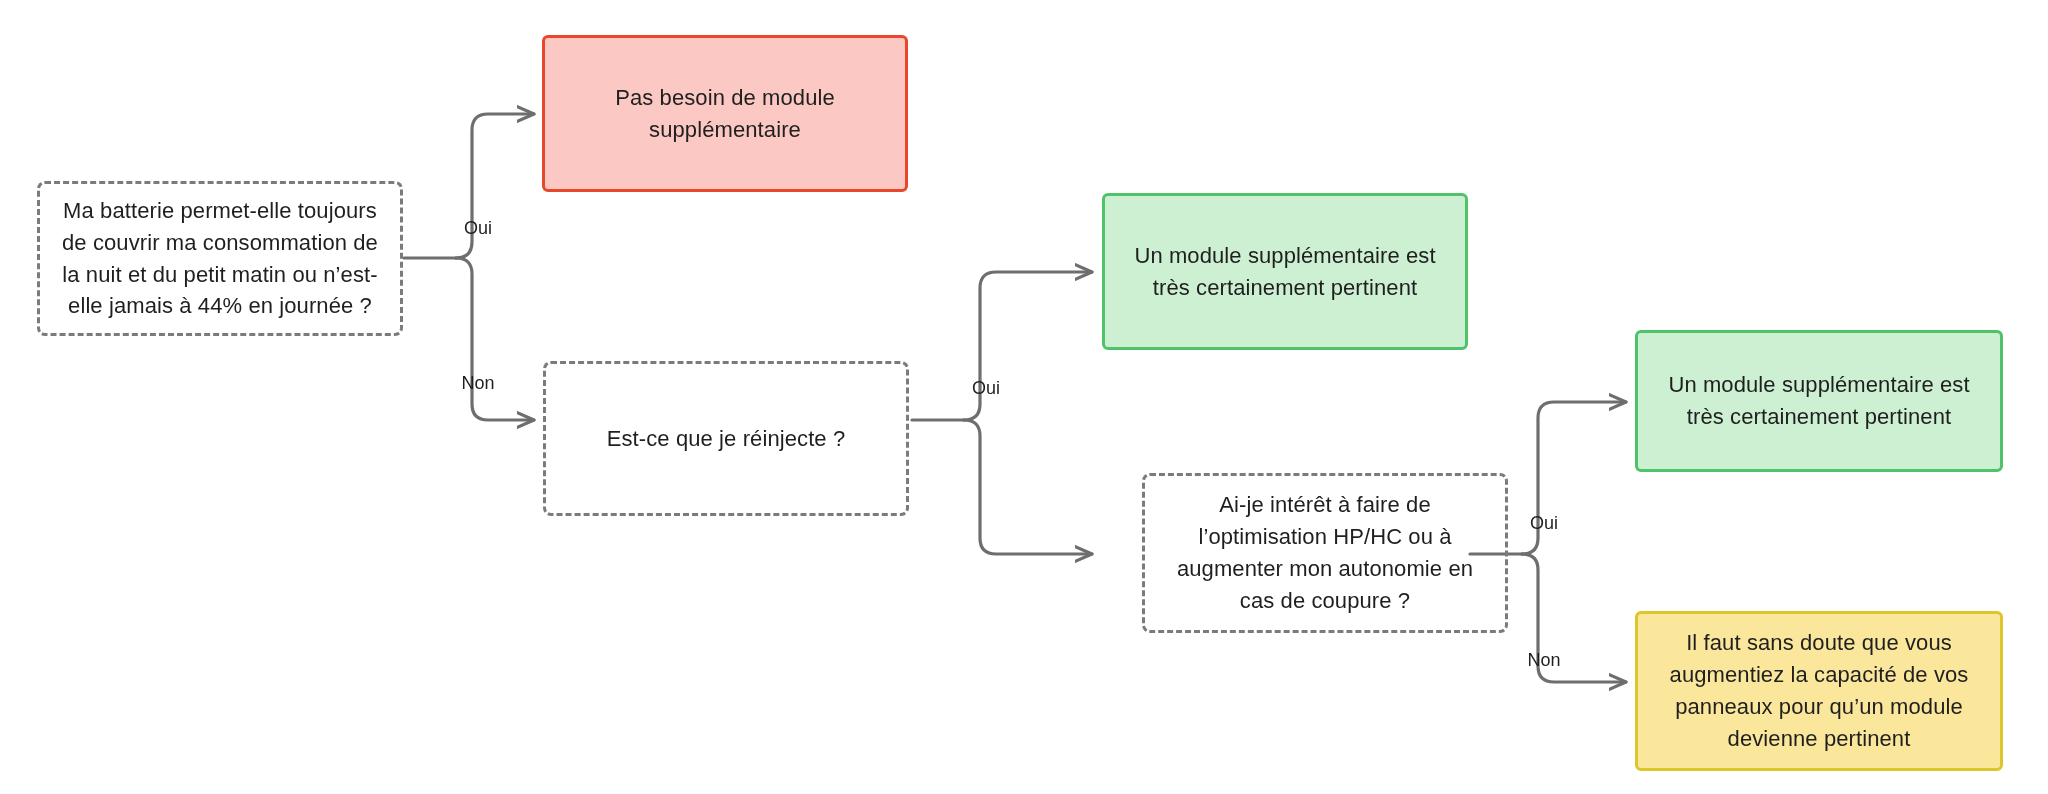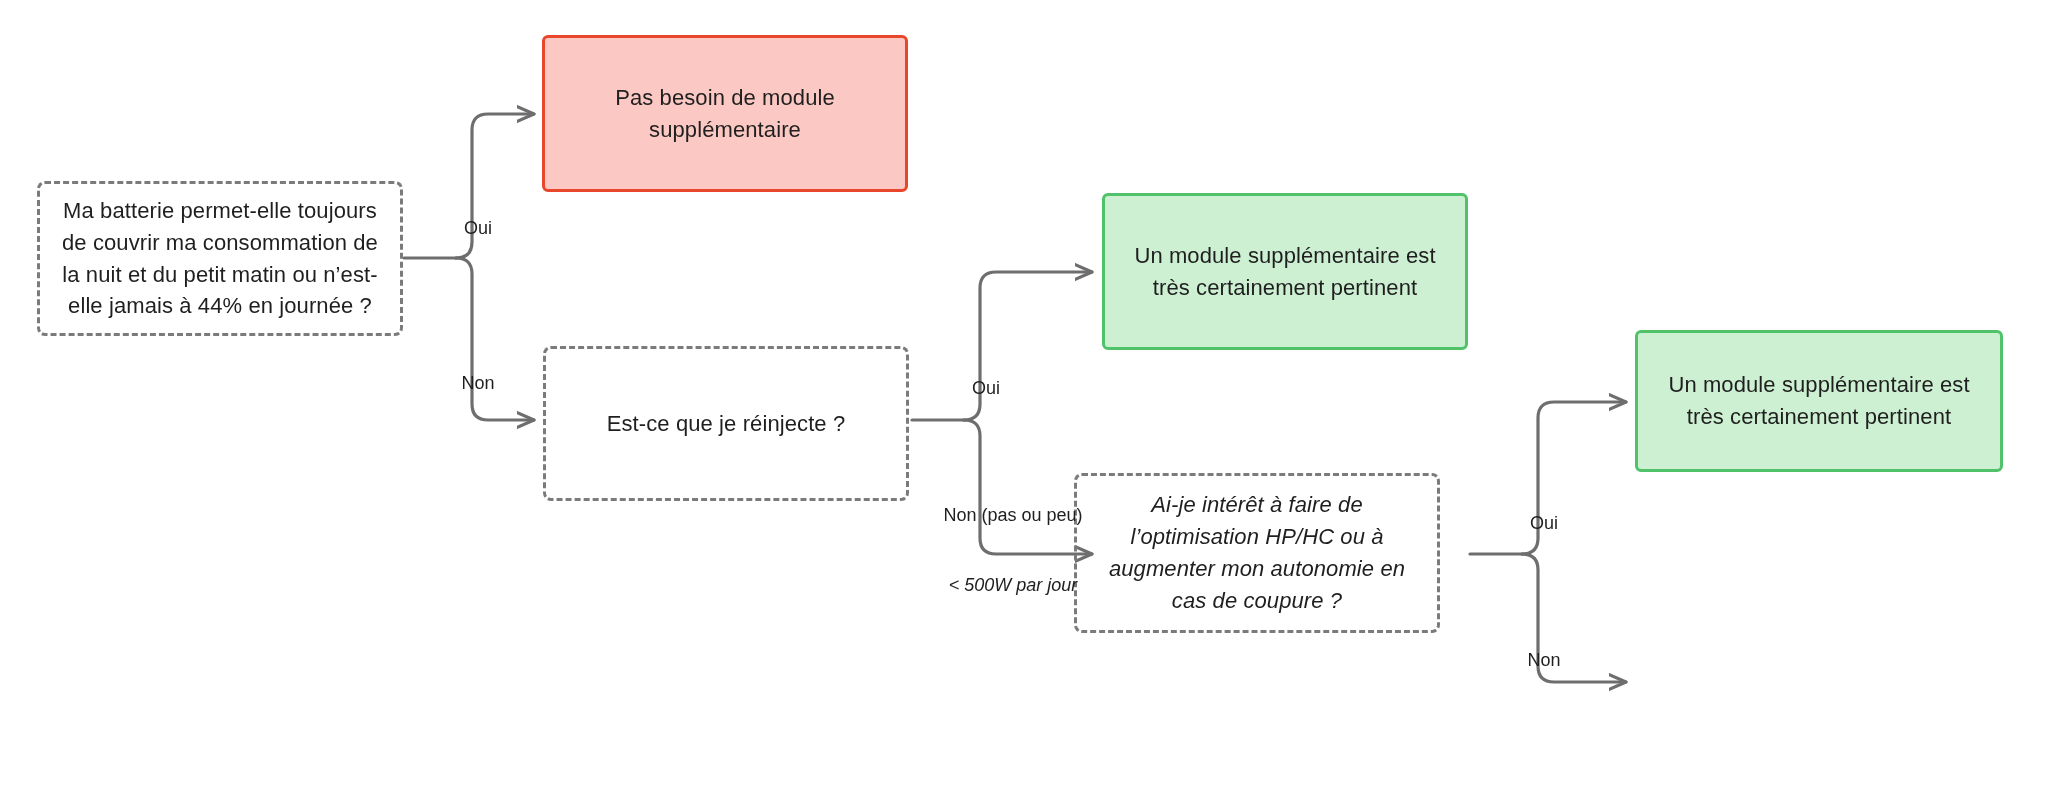--- a/index.html
+++ b/index.html
@@ -115,53 +115,52 @@
   </svg>
 
   <div class="node decision" style="left:37px; top:181px; width:366px; height:155px;">
     <span class="node-text">Ma batterie permet-elle toujours de couvrir ma consommation de la nuit et du petit matin ou n’est-elle jamais à 44% en journée ?</span>
   </div>
 
   <div class="node terminal red" style="left:542px; top:35px; width:366px; height:157px;">
     <span class="node-text">Pas besoin de module supplémentaire</span>
   </div>
 
-  <div class="node decision" style="left:543px; top:346px; width:366px; height:155px;">
+  <div class="node decision" style="left:543px; top:361px; width:366px; height:155px;">
     <span class="node-text">Est-ce que je réinjecte ?</span>
   </div>
 
   <div class="node terminal green" style="left:1102px; top:193px; width:366px; height:157px;">
     <span class="node-text">Un module supplémentaire est très certainement pertinent</span>
   </div>
 
-  <div class="node decision" style="left:1074px; top:473px; width:366px; height:160px;font-style:italic;">
+  <div class="node decision" style="left:1142px; top:473px; width:366px; height:160px;">
     <span class="node-text">Ai-je intérêt à faire de l’optimisation HP/HC ou à augmenter mon autonomie en cas de coupure ?</span>
   </div>
 
   <div class="node terminal green" style="left:1635px; top:330px; width:368px; height:142px;">
     <span class="node-text">Un module supplémentaire est très certainement pertinent</span>
   </div>
 
+  <div class="node terminal yellow" style="left:1635px; top:611px; width:368px; height:160px;">
+    <span class="node-text">Il faut sans doute que vous augmentiez la capacité de vos panneaux pour qu’un module devienne pertinent</span>
+  </div>
 
   <div class="edge-label" style="left:448px; top:170px; width:60px;">
     <span class="norm">Oui</span>
   </div>
 
   <div class="edge-label" style="left:444px; top:325px; width:68px;">
     <span class="norm">Non</span>
   </div>
 
   <div class="edge-label" style="left:956px; top:330px; width:60px;">
     <span class="norm">Oui</span>
   </div>
 
-  <div class="edge-label" style="left:918px; top:457px; width:190px; text-align:center;">
-    <span class="norm">Non (pas ou peu)</span>
-    <span class="ital">&lt; 500W par jour</span>
-  </div>
 
   <div class="edge-label" style="left:1514px; top:465px; width:60px;">
     <span class="norm">Oui</span>
   </div>
 
   <div class="edge-label" style="left:1510px; top:602px; width:68px;">
     <span class="norm">Non</span>
   </div>
 
 </div>

